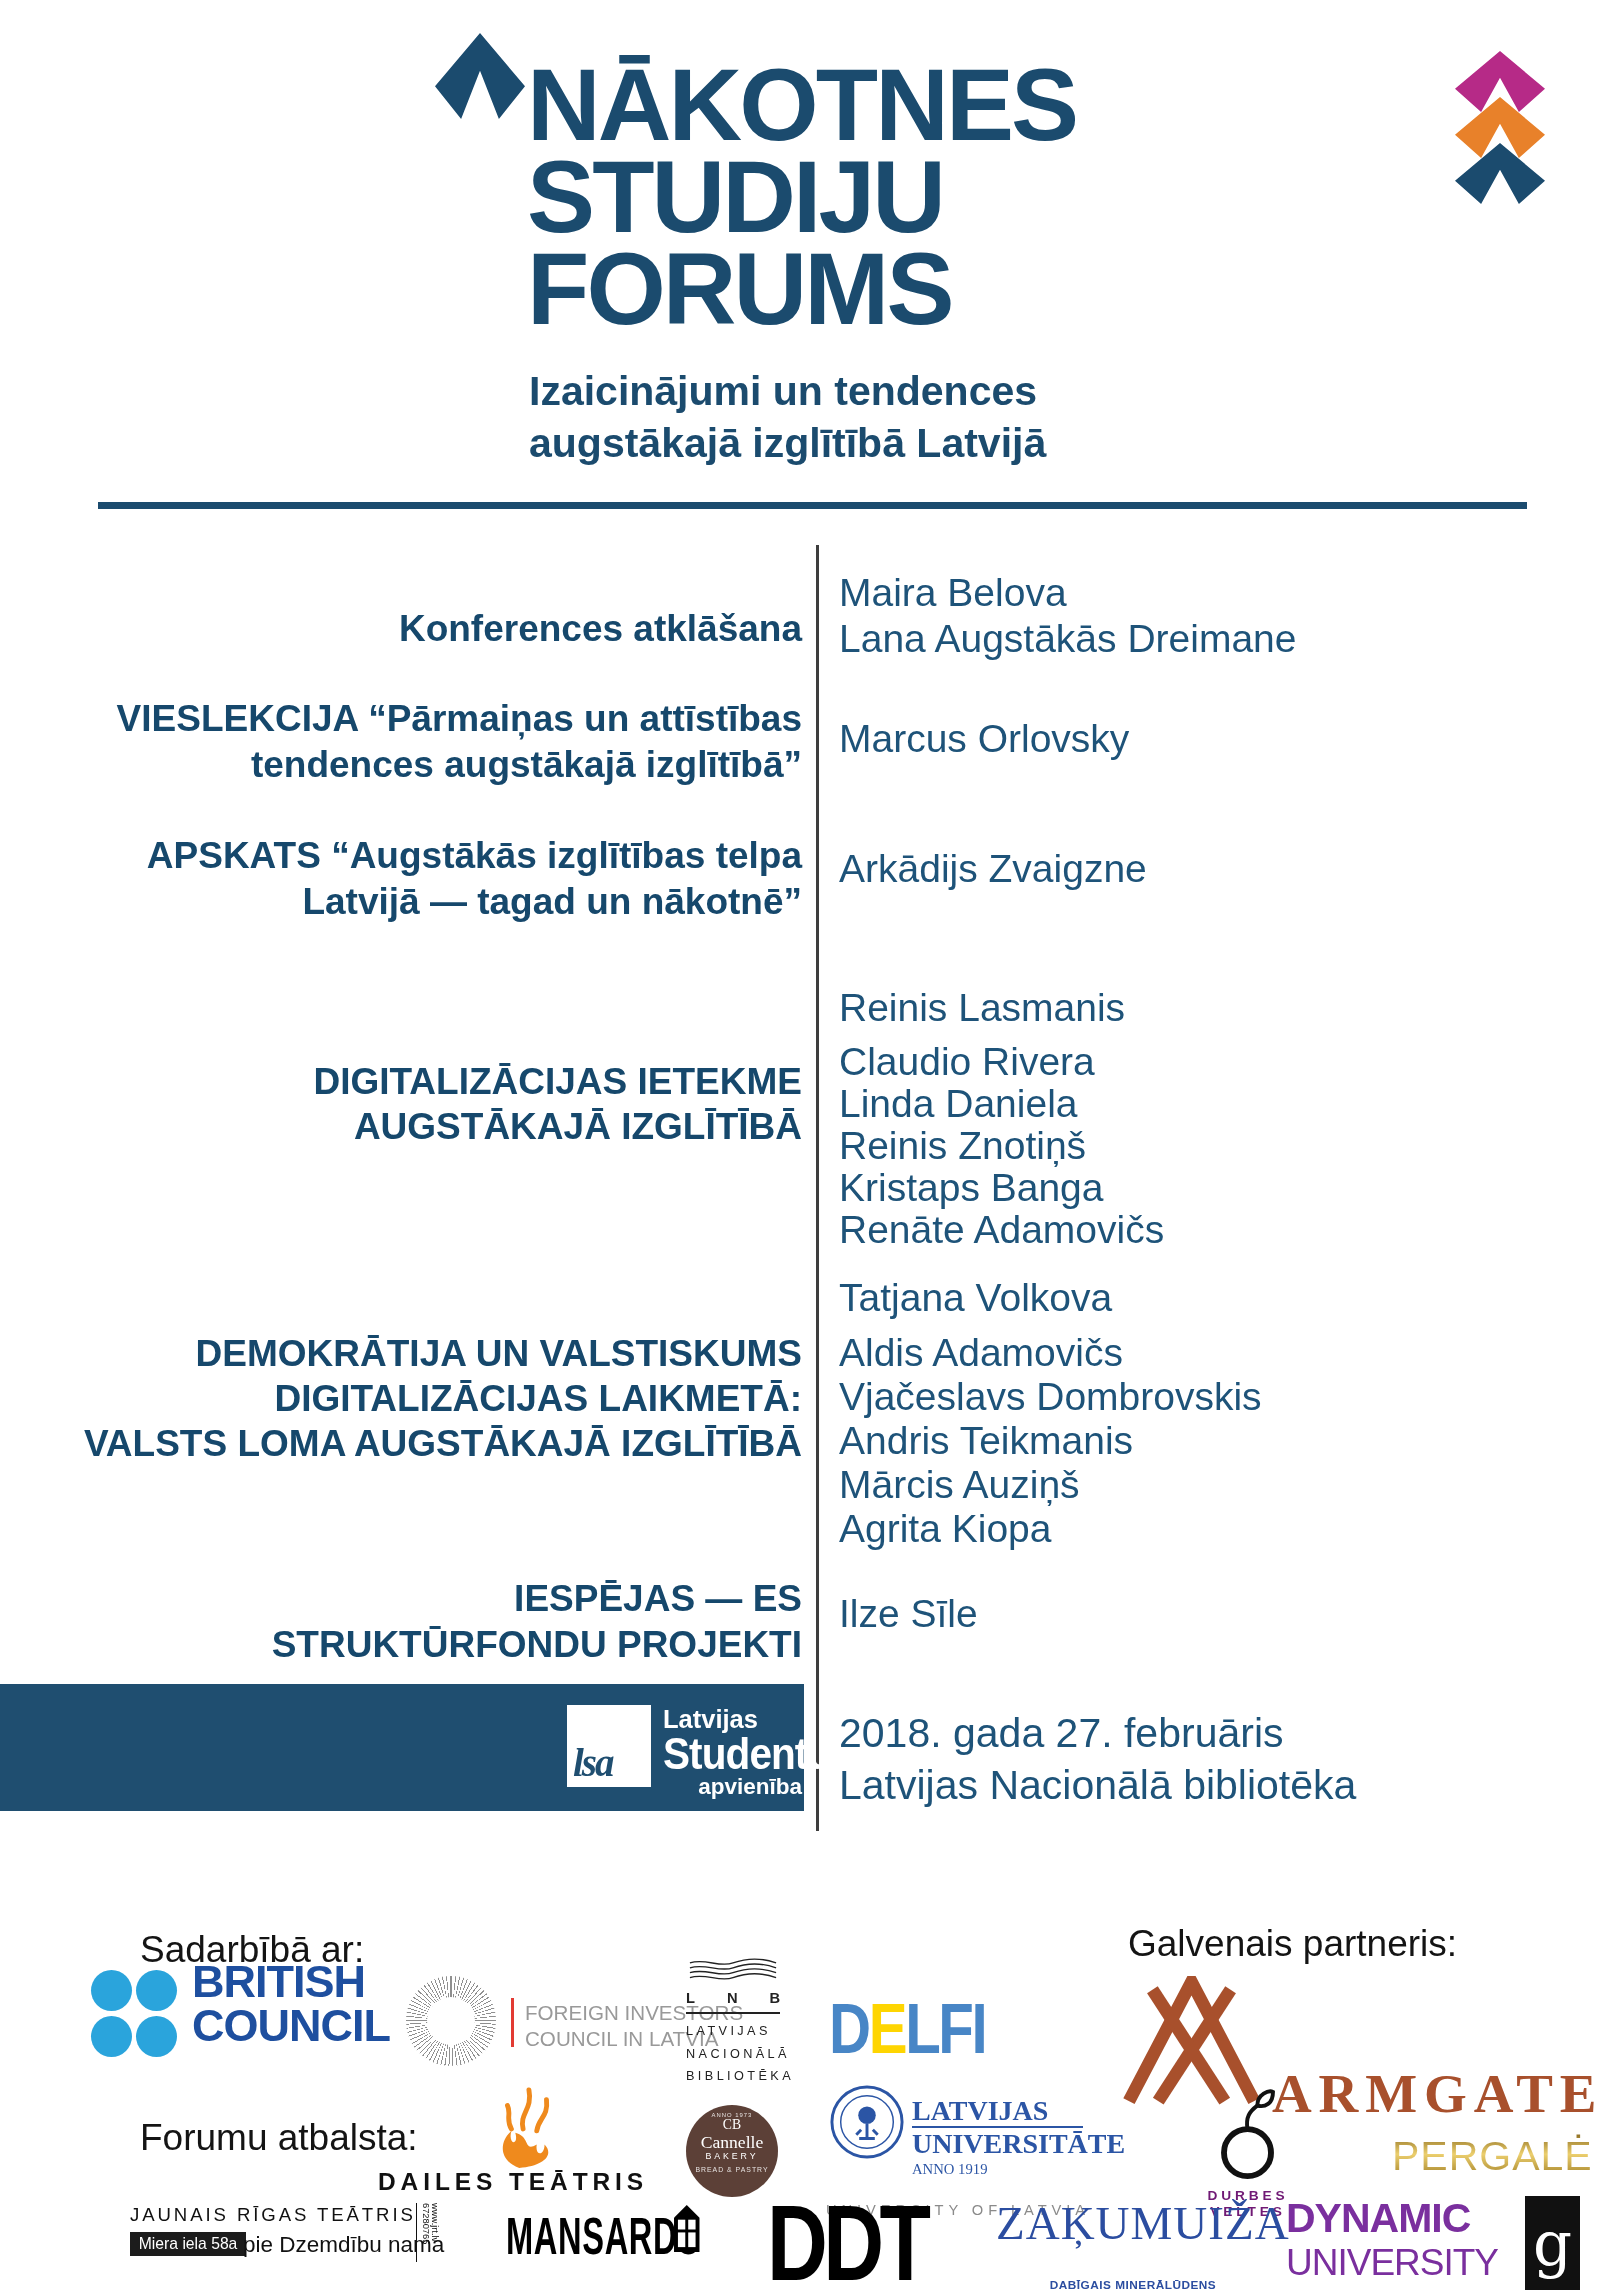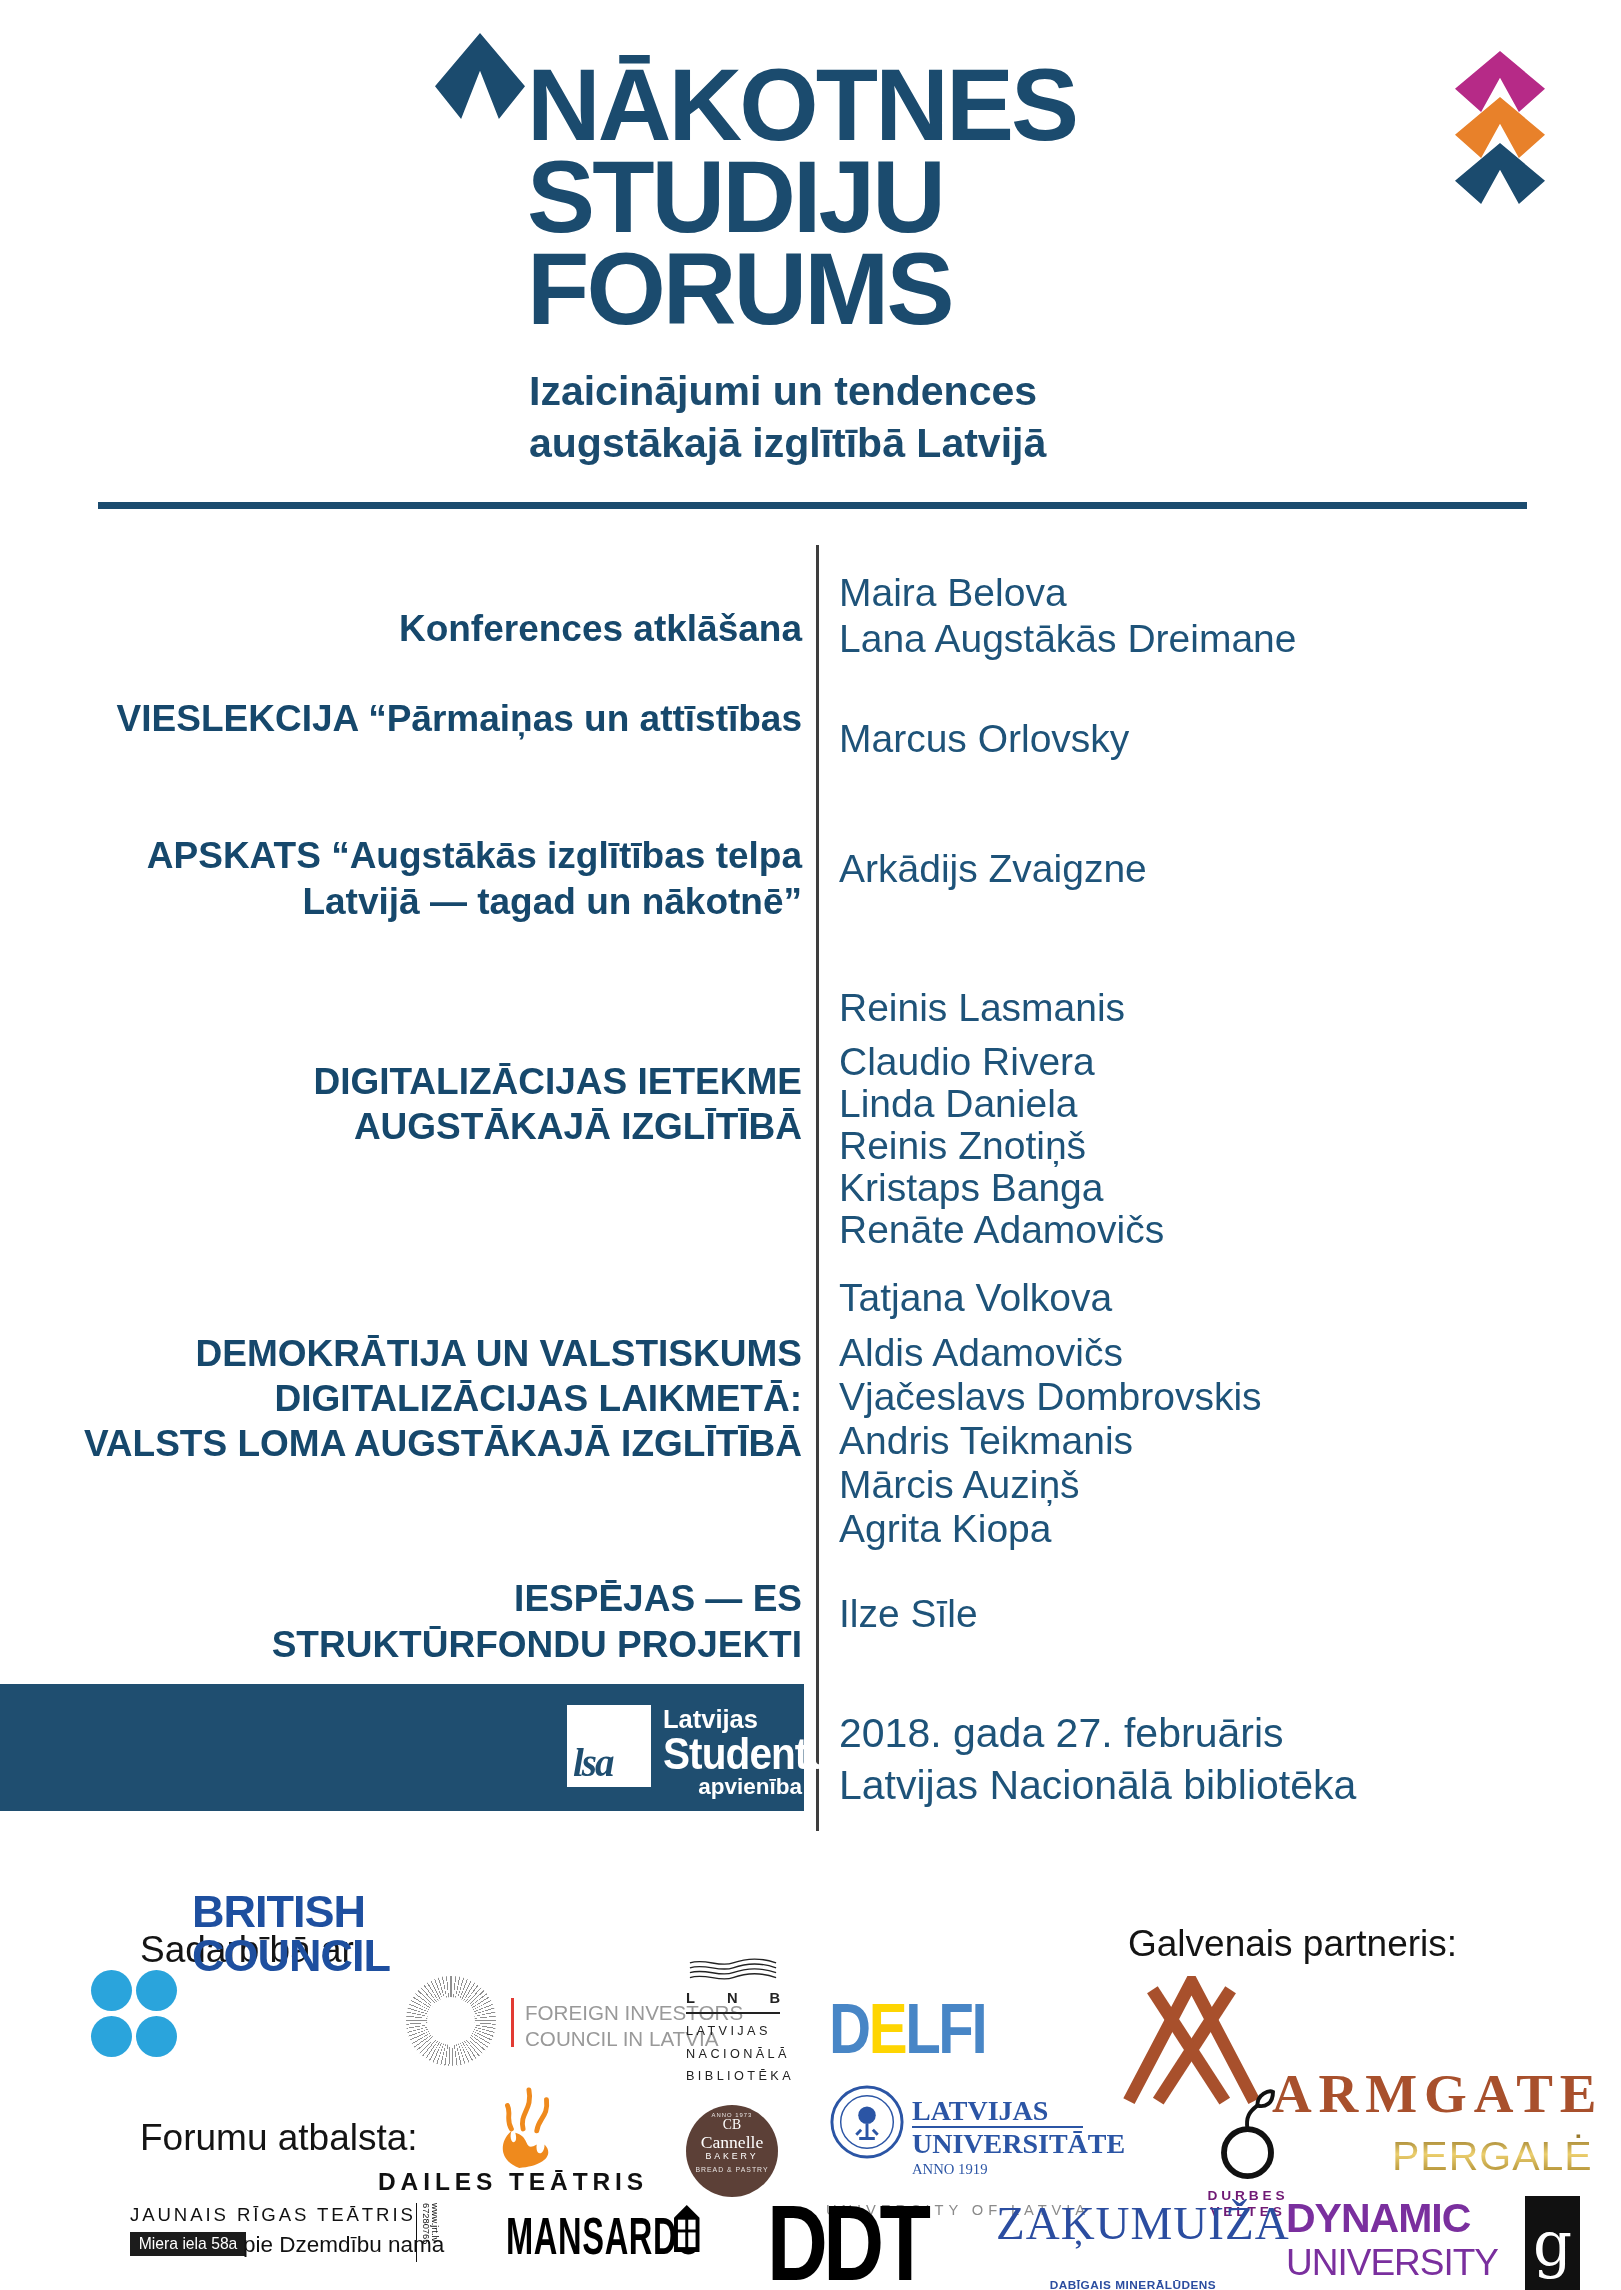--- a/index.html
+++ b/index.html
@@ -48,21 +48,21 @@
   
   .flabel { position:absolute; font-size:37px; color:#141414;margin-left:32px; }
   .lab-collab { left:108px; top:1929px; }
   .lab-main   { left:1096px; top:1923px; }
   .lab-support{ left:108px; top:2117px; }
 
   
   .bc-dots { position:absolute; left:91px; top:1970px; width:88px; display:grid;
              grid-template-columns:41px 41px; gap:4.9px 3.9px; }
   .bc-dot { width:41px; height:41px; border-radius:50%; background:#2aa4dc; }
-  .bc-text { position:absolute; left:192px; top:1890px; font-size:45px; line-height:44px;
+  .bc-text { position:absolute; left:192px; top:1960px; font-size:45px; line-height:44px;
              font-weight:700; color:#1e4f9f; letter-spacing:-1px; }
 
   
   .sunburst { position:absolute; left:406px; top:1976px; width:90px; height:90px; border-radius:50%;
               background:repeating-conic-gradient(#8f8f8f 0 1.3deg, transparent 1.3deg 5.2deg); }
   .sunburst::after { content:""; position:absolute; inset:20.6px; background:#fff; border-radius:50%; }
   .ficil-bar { position:absolute; left:511px; top:1998px; width:2.9px; height:49px; background:#e23b33; }
   .ficil-text { position:absolute; left:525px; top:2000px; font-size:20.6px; line-height:25.5px; color:#999; }
 
   
@@ -163,20 +163,21 @@
   <div class="sec-title s1t">
     <div>Konferences atklāšana</div>
   </div>
   <div class="speakers s1s">
     <div>Maira Belova</div>
     <div>Lana Augstākās Dreimane</div>
   </div>
 
   <div class="sec-title s2t">
     <div>VIESLEKCIJA “Pārmaiņas un attīstības</div>
+    <div>tendences augstākajā izglītībā”</div>
   </div>
   <div class="speakers s2s">
     <div>Marcus Orlovsky</div>
   </div>
 
   <div class="sec-title s3t">
     <div>APSKATS “Augstākās izglītības telpa</div>
     <div>Latvijā — tagad un nākotnē”</div>
   </div>
   <div class="speakers s3s">

